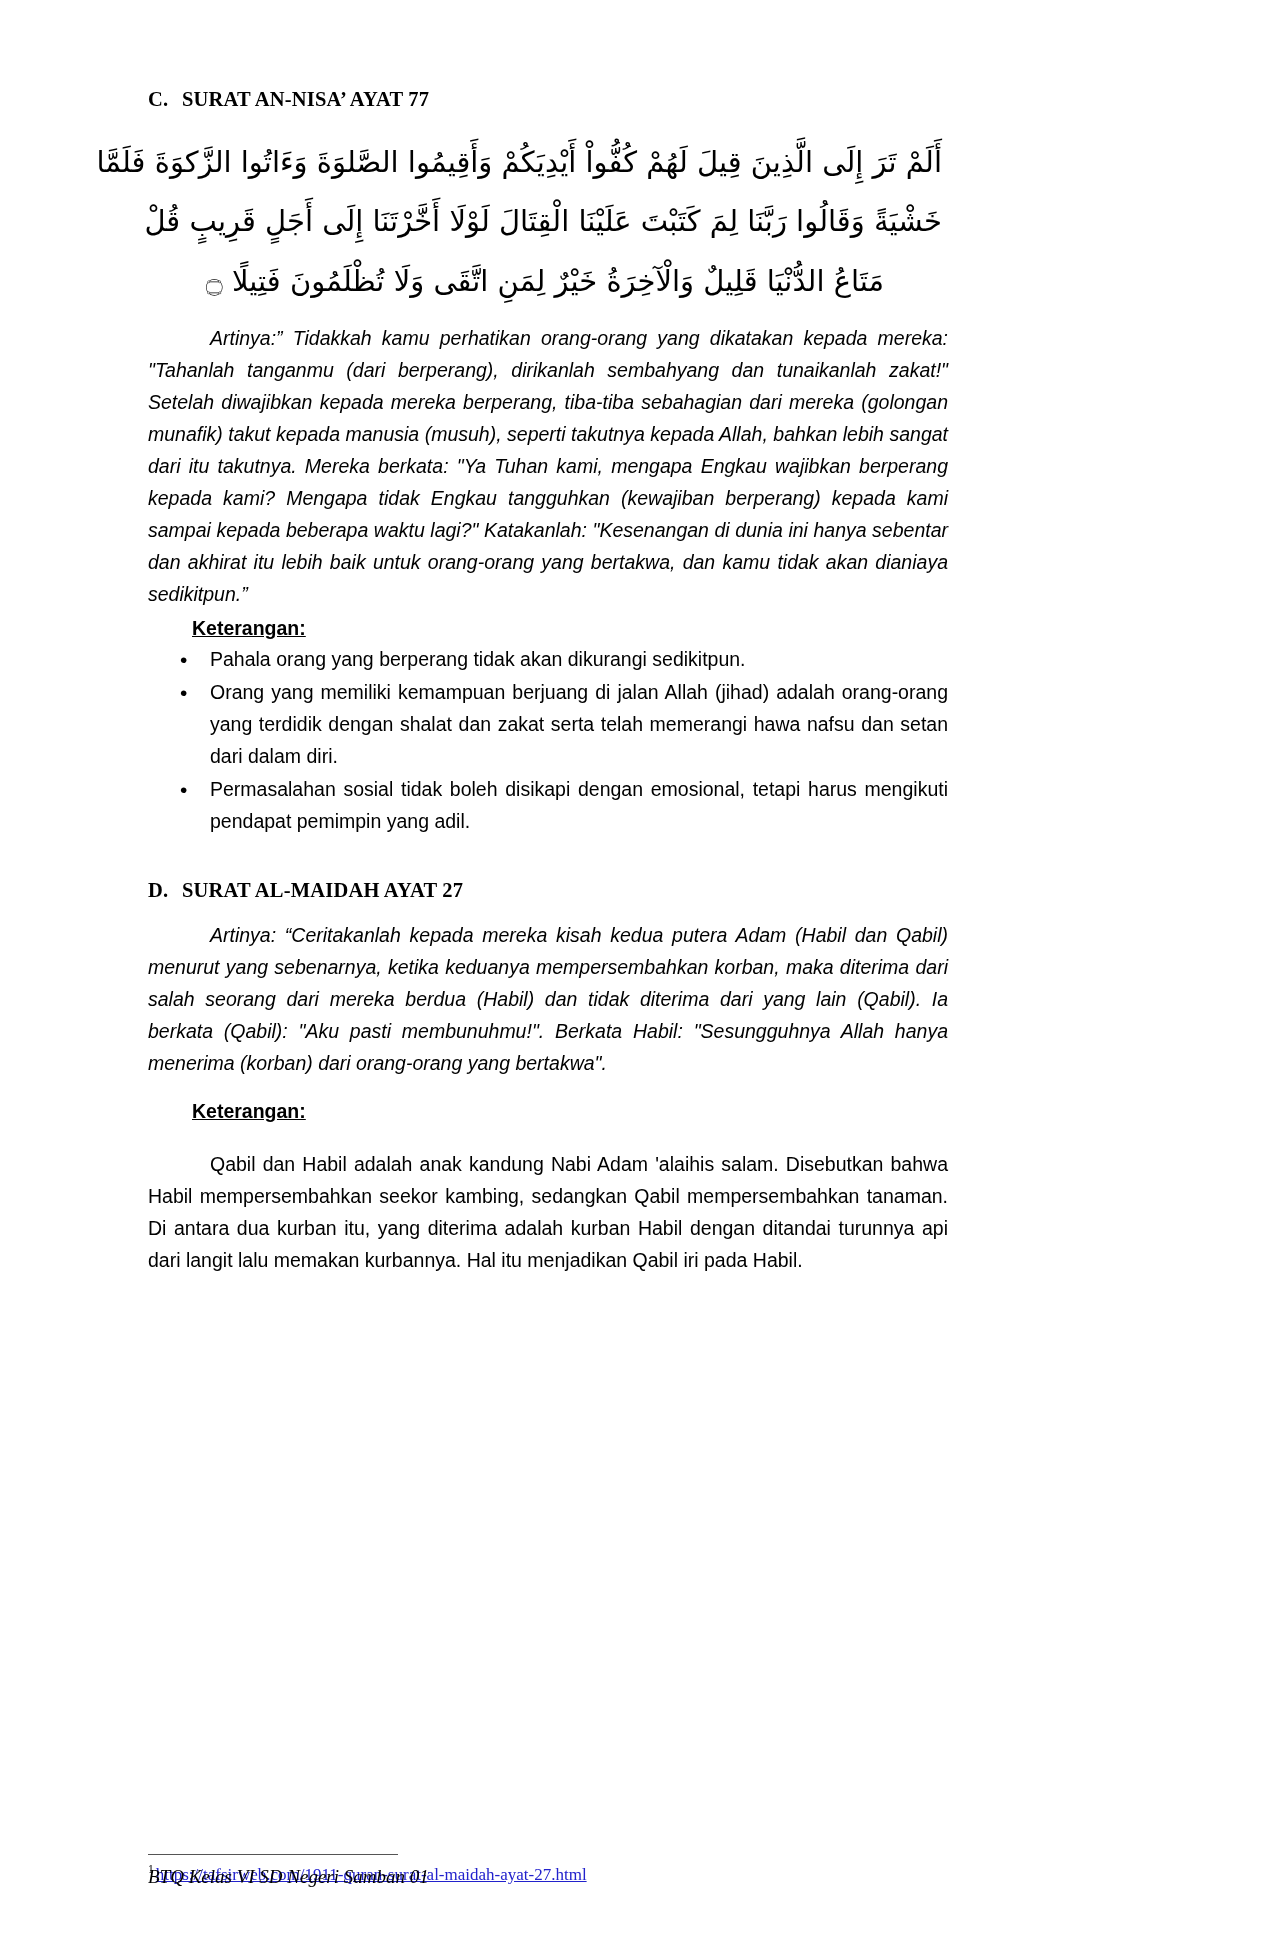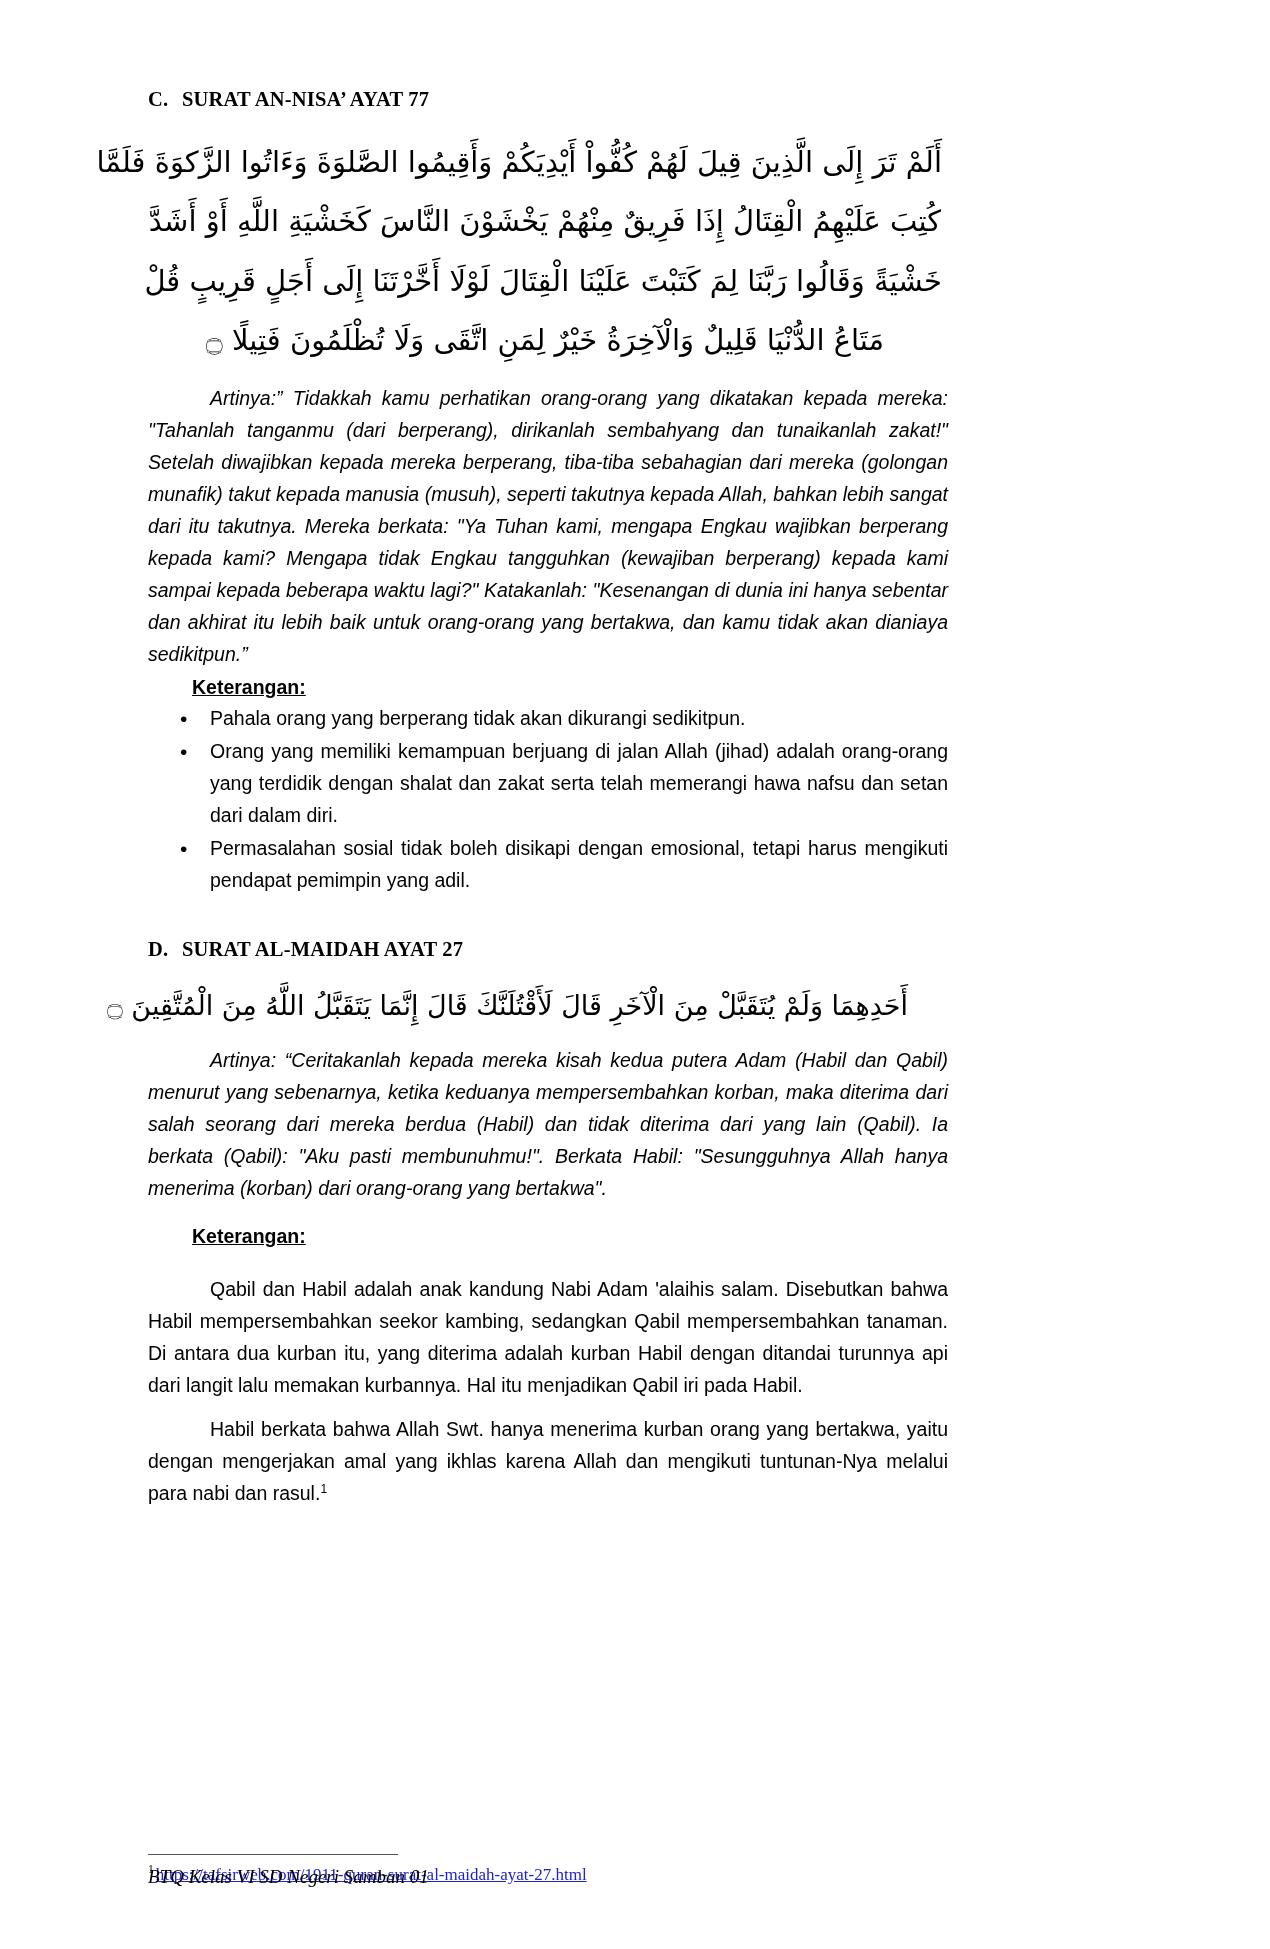--- a/index.html
+++ b/index.html
@@ -185,21 +185,20 @@
 
   <div class="content">
 
     <div class="section-heading">
       <span class="sec-letter">C.</span>
       <span class="sec-title">SURAT AN-NISA’ AYAT 77</span>
     </div>
 
     <div class="arabic-block arabic-nisa">
       <span class="aline">أَلَمْ تَرَ إِلَى الَّذِينَ قِيلَ لَهُمْ كُفُّواْ أَيْدِيَكُمْ وَأَقِيمُوا الصَّلوَةَ وَءَاتُوا الزَّكوَةَ فَلَمَّا</span>
-      <span class="aline">كُتِبَ عَلَيْهِمُ الْقِتَالُ إِذَا فَرِيقٌ مِنْهُمْ يَخْشَوْنَ النَّاسَ كَخَشْيَةِ اللَّهِ أَوْ أَشَدَّ</span>
       <span class="aline">خَشْيَةً وَقَالُوا رَبَّنَا لِمَ كَتَبْتَ عَلَيْنَا الْقِتَالَ لَوْلَا أَخَّرْتَنَا إِلَى أَجَلٍ قَرِيبٍ قُلْ</span>
       <span class="aline">مَتَاعُ الدُّنْيَا قَلِيلٌ وَالْآخِرَةُ خَيْرٌ لِمَنِ اتَّقَى وَلَا تُظْلَمُونَ فَتِيلًا ۝</span>
     </div>
 
     <p class="para italic indent para-artinya">Artinya:” Tidakkah kamu perhatikan orang-orang yang dikatakan kepada mereka: "Tahanlah tanganmu (dari berperang), dirikanlah sembahyang dan tunaikanlah zakat!" Setelah diwajibkan kepada mereka berperang, tiba-tiba sebahagian dari mereka (golongan munafik) takut kepada manusia (musuh), seperti takutnya kepada Allah, bahkan lebih sangat dari itu takutnya. Mereka berkata: "Ya Tuhan kami, mengapa Engkau wajibkan berperang kepada kami? Mengapa tidak Engkau tangguhkan (kewajiban berperang) kepada kami sampai kepada beberapa waktu lagi?" Katakanlah: "Kesenangan di dunia ini hanya sebentar dan akhirat itu lebih baik untuk orang-orang yang bertakwa, dan kamu tidak akan dianiaya sedikitpun.”</p>
 
     <span class="keterangan">Keterangan:</span>
 
     <ul class="bullets">
       <li>Pahala orang yang berperang tidak akan dikurangi sedikitpun.</li>
@@ -208,33 +207,31 @@
     </ul>
 
     <div class="gap-lg"></div>
 
     <div class="section-heading">
       <span class="sec-letter">D.</span>
       <span class="sec-title">SURAT AL-MAIDAH AYAT 27</span>
     </div>
 
     <div class="arabic-block arabic-maidah">
-      <span class="aline">أَحَدِهِمَا وَلَمْ يُتَقَبَّلْ مِنَ الْآخَرِ قَالَ لَأَقْتُلَنَّكَ قَالَ إِنَّمَا يَتَقَبَّلُ اللَّهُ مِنَ الْمُتَّقِينَ ۝</span>
     </div>
 
     <p class="para italic indent para-artinya">Artinya: “Ceritakanlah kepada mereka kisah kedua putera Adam (Habil dan Qabil) menurut yang sebenarnya, ketika keduanya mempersembahkan korban, maka diterima dari salah seorang dari mereka berdua (Habil) dan tidak diterima dari yang lain (Qabil). Ia berkata (Qabil): "Aku pasti membunuhmu!". Berkata Habil: "Sesungguhnya Allah hanya menerima (korban) dari orang-orang yang bertakwa".</p>
 
     <div class="gap-sm"></div>
 
     <span class="keterangan">Keterangan:</span>
 
     <div class="gap-sm"></div>
 
     <p class="para indent">Qabil dan Habil adalah anak kandung Nabi Adam 'alaihis salam. Disebutkan bahwa Habil mempersembahkan seekor kambing, sedangkan Qabil mempersembahkan tanaman. Di antara dua kurban itu, yang diterima adalah kurban Habil dengan ditandai turunnya api dari langit lalu memakan kurbannya. Hal itu menjadikan Qabil iri pada Habil.</p>
-    <p class="para indent"><span>Habil berkata bahwa Allah Swt. hanya menerima kurban orang yang bertakwa, yaitu dengan mengerjakan amal yang ikhlas karena Allah dan mengikuti tuntunan-Nya melalui para nabi dan rasul.</span><sup class="fn-ref">1</sup></p>
 
   </div>
 
   <div class="footnote-zone">
     <div class="footnote-rule"></div>
     <div class="footnote-line"><span class="fn-marker">1</span><span class="fn-url">https://tafsirweb.com/1911-quran-surat-al-maidah-ayat-27.html</span></div>
   </div>
 
   <div class="page-footer">BTQ Kelas VI SD Negeri Samban  01</div>
 

